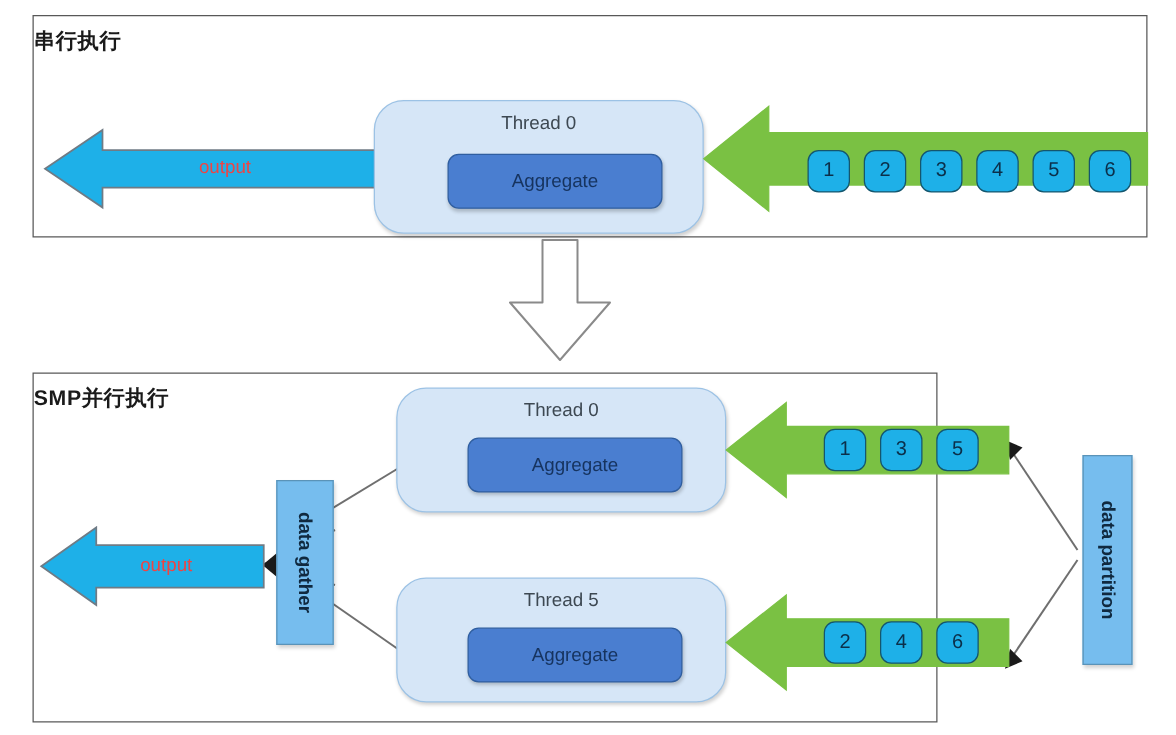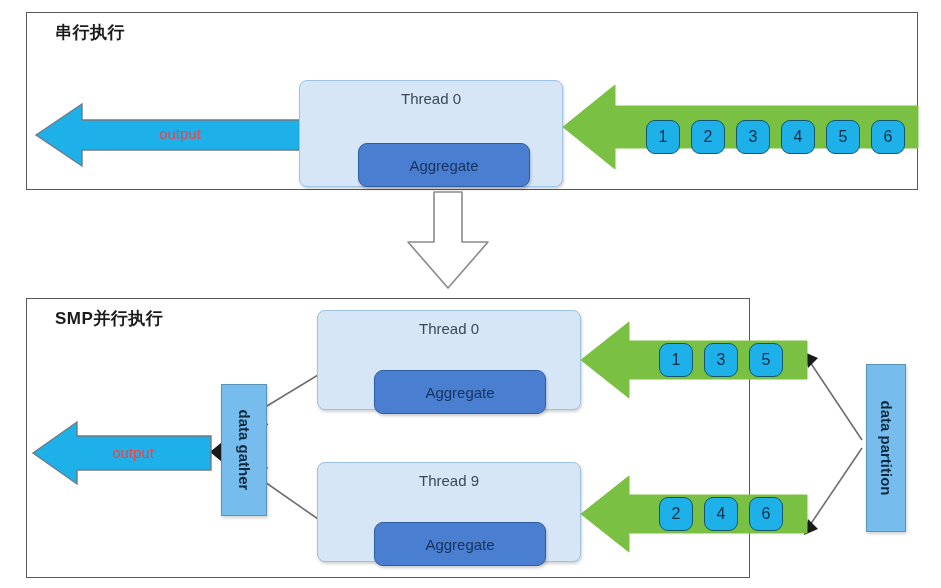--- a/index.html
+++ b/index.html
@@ -23,56 +23,55 @@
     position: absolute;
     background: #ffffff;
     border: 1.5px solid #585858;
     box-sizing: border-box;
   }
   #panel-serial   { left: 26px; top: 12px;  width: 892px; height: 178px; }
   #panel-parallel { left: 26px; top: 298px; width: 724px; height: 280px; }
 
   .panel-title {
     position: absolute;
-    left: 28px;
+    left: 0;
     top: 8px;
     font-size: 17px;
     font-weight: bold;
     color: #1a1a1a;
     letter-spacing: 0.5px;
     white-space: nowrap;
   }
 
   
   .thread-box {
     position: absolute;
     background: #d6e6f7;
     border: 1.5px solid #9cc2e5;
-    border-radius: 8px;
+    border-radius: 24px;
     box-sizing: border-box;
     box-shadow: 1px 2px 3px rgba(0,0,0,0.18);
   }
   .thread-label {
     position: absolute;
     left: 0;
     right: 0;
     top: 9px;
     text-align: center;
     font-size: 15px;
     color: #3d4852;
     white-space: nowrap;
   }
   .aggregate-box {
     position: absolute;
     background: #4a7ed0;
     border: 1.5px solid #2f5ea0;
     border-radius: 9px;
     box-sizing: border-box;
     box-shadow: 1px 2px 3px rgba(0,0,0,0.2);
-    margin-top: 20px;
   }
   .aggregate-label {
     position: absolute;
     left: 0; right: 0; top: 50%;
     transform: translateY(-50%);
     text-align: center;
     font-size: 15px;
     color: #16335e;
     white-space: nowrap;
   }
@@ -196,21 +195,21 @@
   </div>
 
   <div class="thread-box" style="left:317px; top:310px; width:264px; height:100px;">
     <div class="thread-label">Thread 0</div>
     <div class="aggregate-box" style="left:56px; top:39px; width:172px; height:44px;">
       <div class="aggregate-label">Aggregate</div>
     </div>
   </div>
 
   <div class="thread-box" style="left:317px; top:462px; width:264px; height:100px;">
-    <div class="thread-label">Thread 9</div>
+    <div class="thread-label">Thread 5</div>
     <div class="aggregate-box" style="left:56px; top:39px; width:172px; height:44px;">
       <div class="aggregate-label">Aggregate</div>
     </div>
   </div>
 
   <svg class="arrow-svg" style="left:581px; top:322px;" width="226" height="76">
     <polygon points="0,38 48,0 48,19 226,19 226,57 48,57 48,76" fill="#7ac143" stroke="#7ac143" stroke-width="1"></polygon>
   </svg>
   <div class="data-circle" style="left:659px; top:343px;">1</div>
   <div class="data-circle" style="left:704px; top:343px;">3</div>

